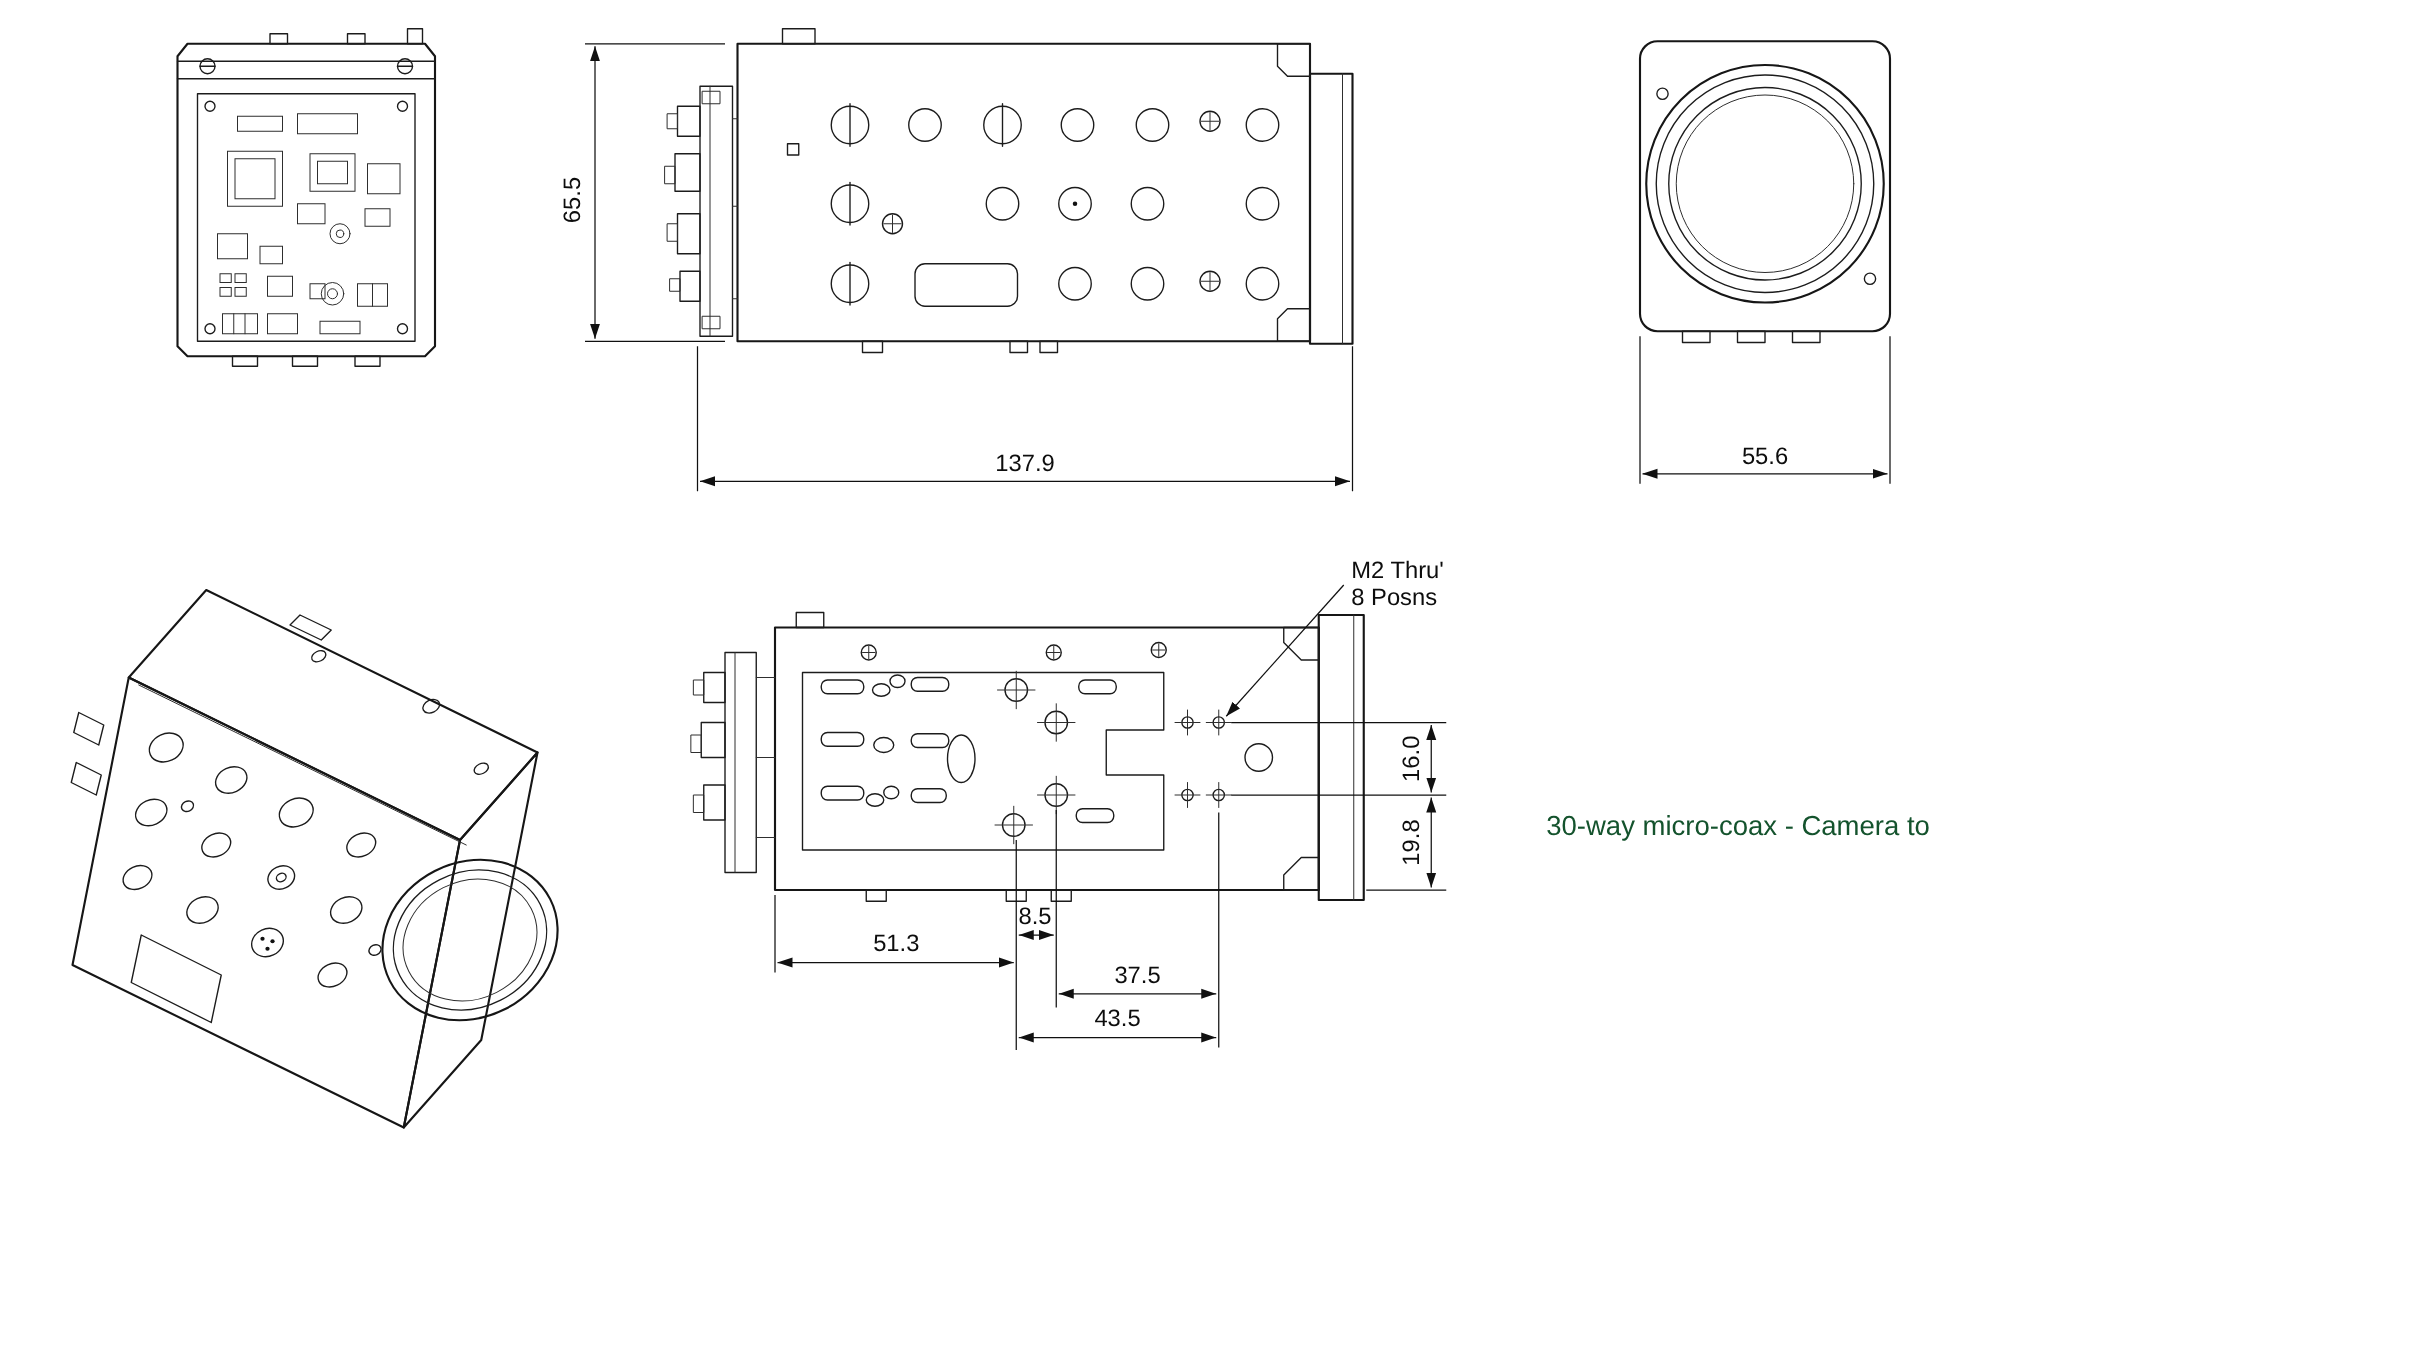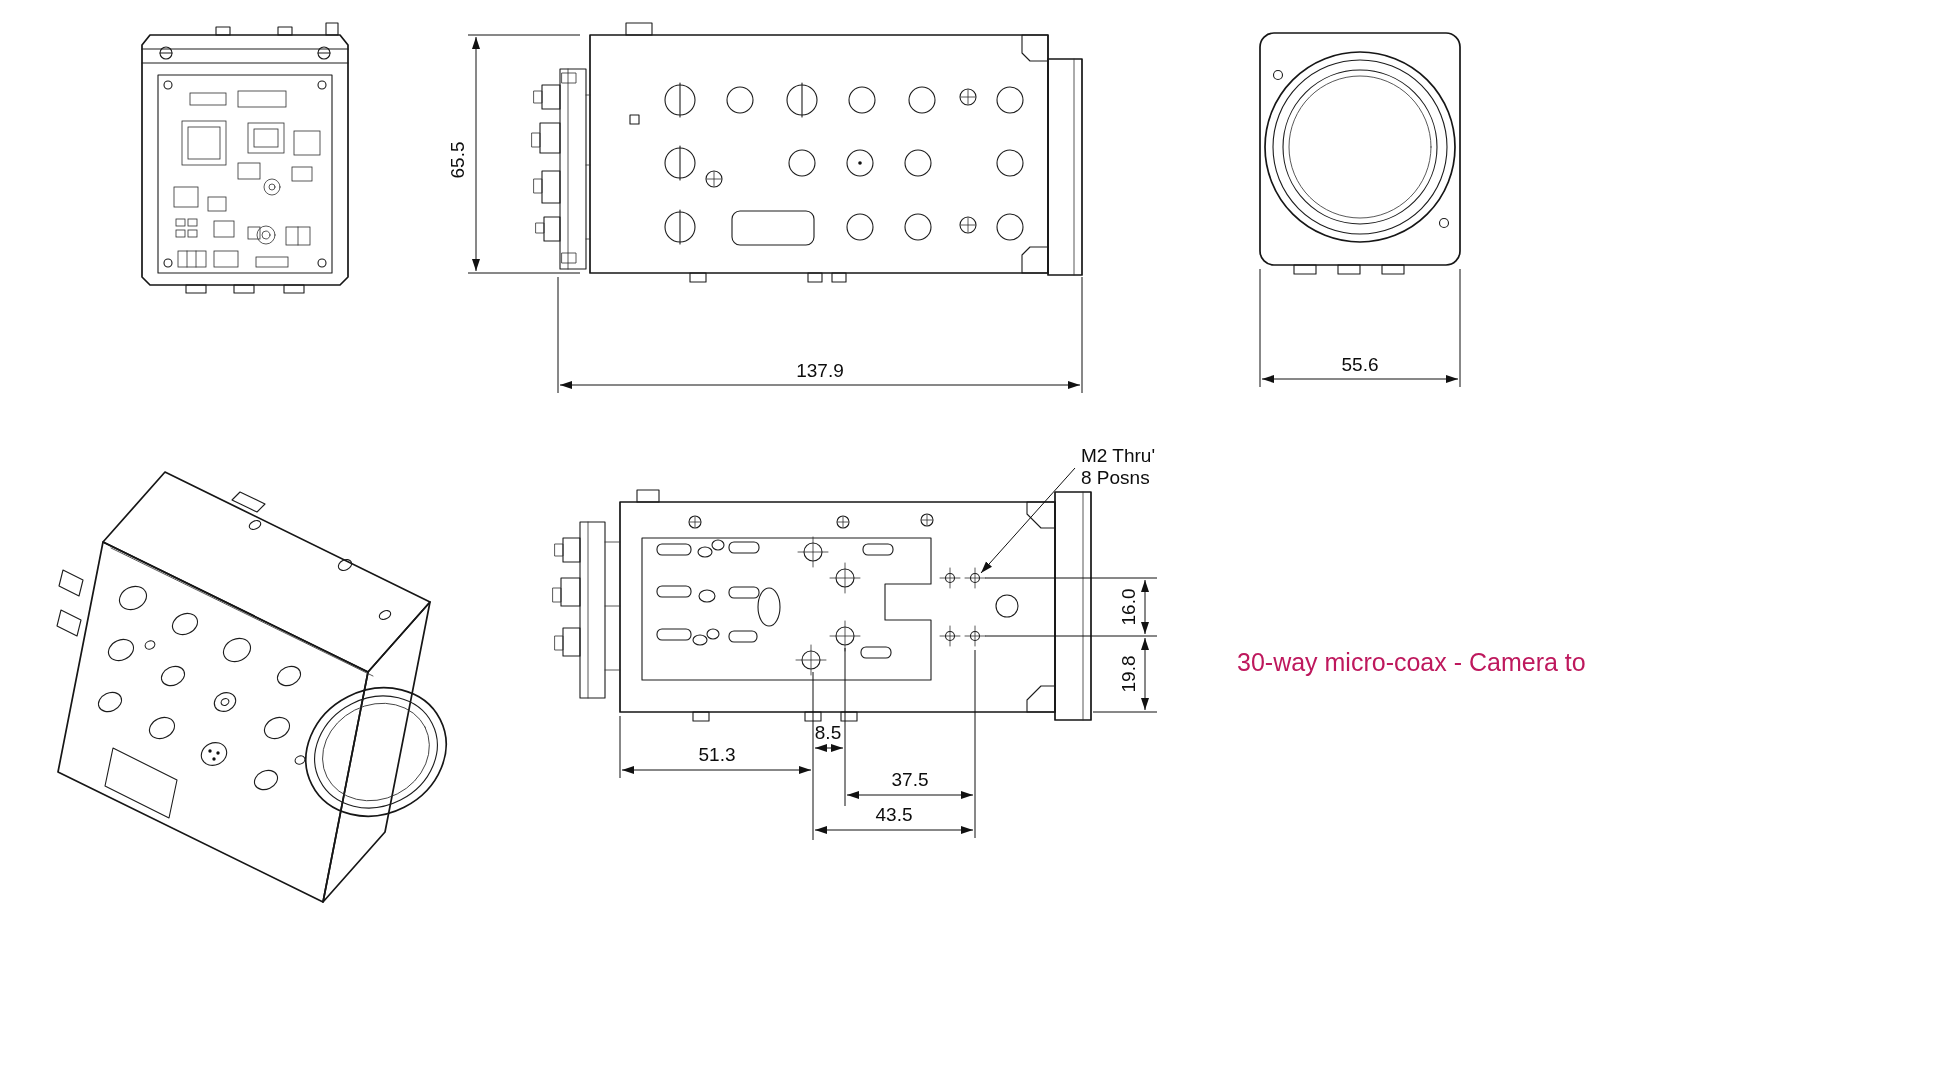--- a/index.html
+++ b/index.html
@@ -6,21 +6,21 @@
   html,body{background:#ffffff}
   body{width:1944px;height:1086px;position:relative;font-family:"Liberation Sans",sans-serif;overflow:hidden}
   .view{position:absolute}
   svg{overflow:visible;display:block}
   .ol{fill:none;stroke:#161616;stroke-width:1.7;stroke-linejoin:round;stroke-linecap:round}
   .ln{fill:none;stroke:#1c1c1c;stroke-width:1.1;stroke-linejoin:round;stroke-linecap:round}
   .thin{fill:none;stroke:#2e2e2e;stroke-width:0.8;stroke-linecap:round}
   .dim{fill:none;stroke:#101010;stroke-width:1}
   .dimtxt{font-size:19px;fill:#0d0d0d;font-family:"Liberation Sans",sans-serif}
   .callouttxt{font-size:19px;fill:#0d0d0d;font-family:"Liberation Sans",sans-serif}
-  .note{position:absolute;font-size:25px;color:#be185d;line-height:1.33;font-family:"Liberation Sans",sans-serif}
+  .note{position:absolute;font-size:22px;color:#14532d;line-height:1.33;font-family:"Liberation Sans",sans-serif}
 </style>
 </head>
 <body>
 
 <div class="view" style="left:120px;top:5px">
 <svg width="250" height="300" viewBox="0 0 250 300">
   <g class="ol">
     <path d="M30,30 L220,30 L228,40 L228,272 L220,280 L30,280 L22,272 L22,40 Z"></path>
   </g>
   <g class="ln">
@@ -165,21 +165,21 @@
 
   <g class="dim">
     <line x1="128" y1="262" x2="128" y2="378"></line>
     <line x1="652" y1="262" x2="652" y2="378"></line>
     <line x1="130" y1="370" x2="650" y2="370" marker-start="url(#mk-side)" marker-end="url(#mk-side)"></line>
   </g>
   <text class="dimtxt" x="390" y="362" text-anchor="middle">137.9</text>
 </svg>
 </div>
 
-<div class="view" style="left:1230px;top:15px">
+<div class="view" style="left:1282px;top:15px">
 <svg width="260" height="390" viewBox="0 0 260 390">
   <defs>
     <marker id="mk-front" viewBox="0 0 12 12" refX="12" refY="6" markerWidth="12" markerHeight="12" markerUnits="userSpaceOnUse" orient="auto-start-reverse">
       <path d="M0,2 L12,6 L0,10 Z" fill="#111"></path>
     </marker>
   </defs>
 
   <g class="ol">
     <rect x="30" y="18" width="200" height="232" rx="14"></rect>
   </g>

